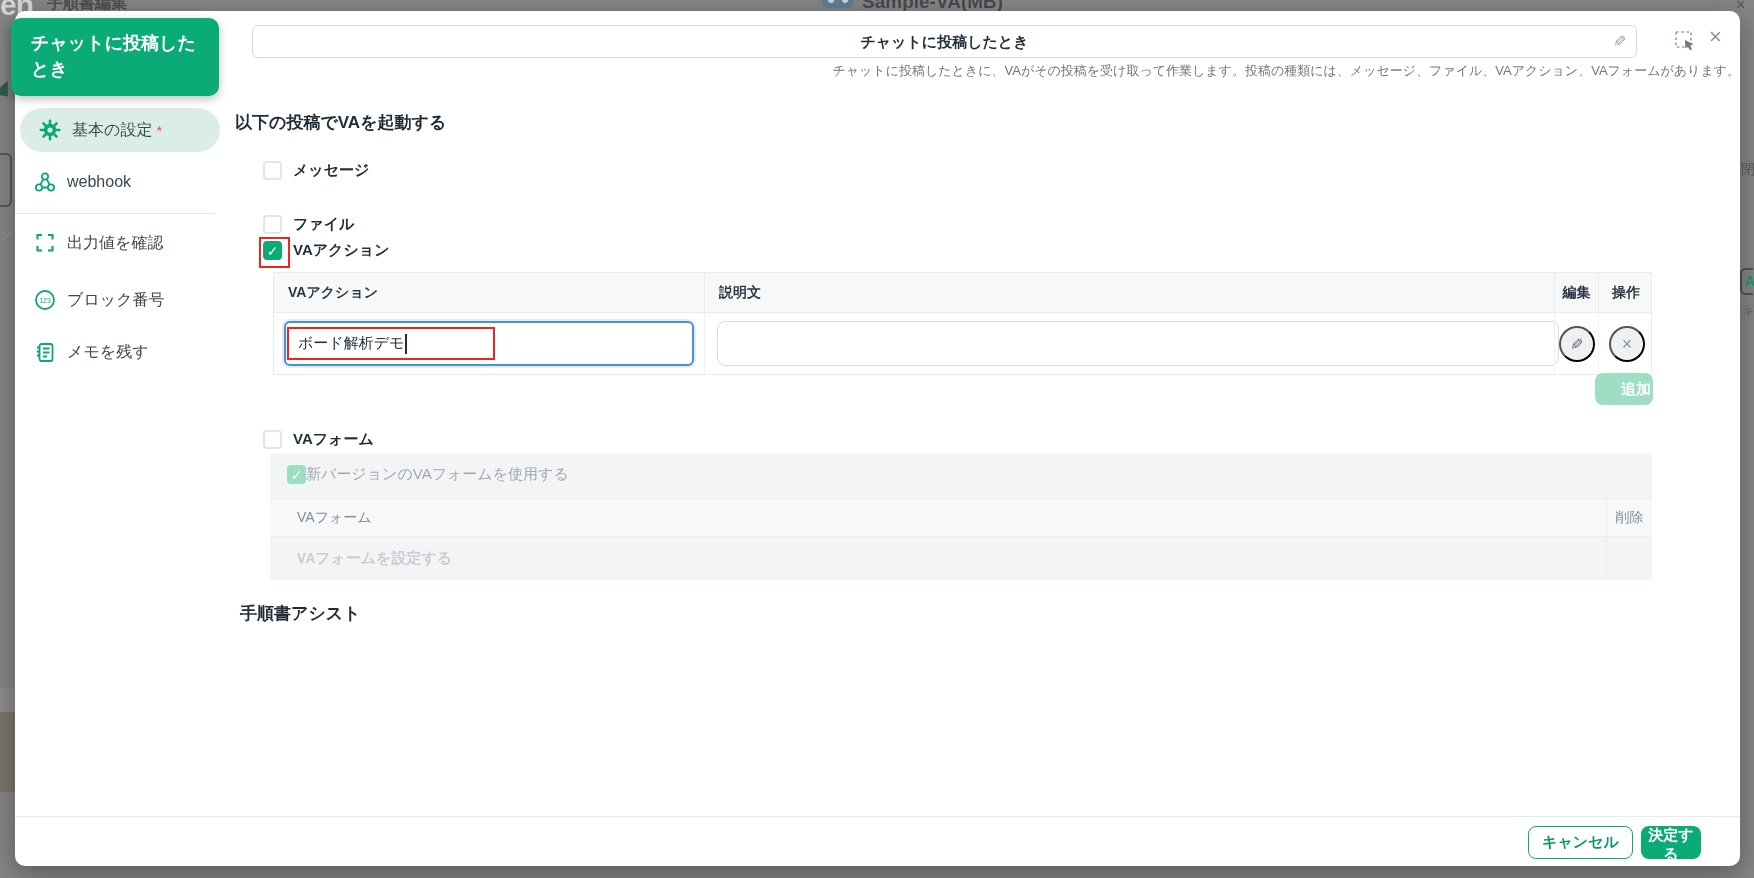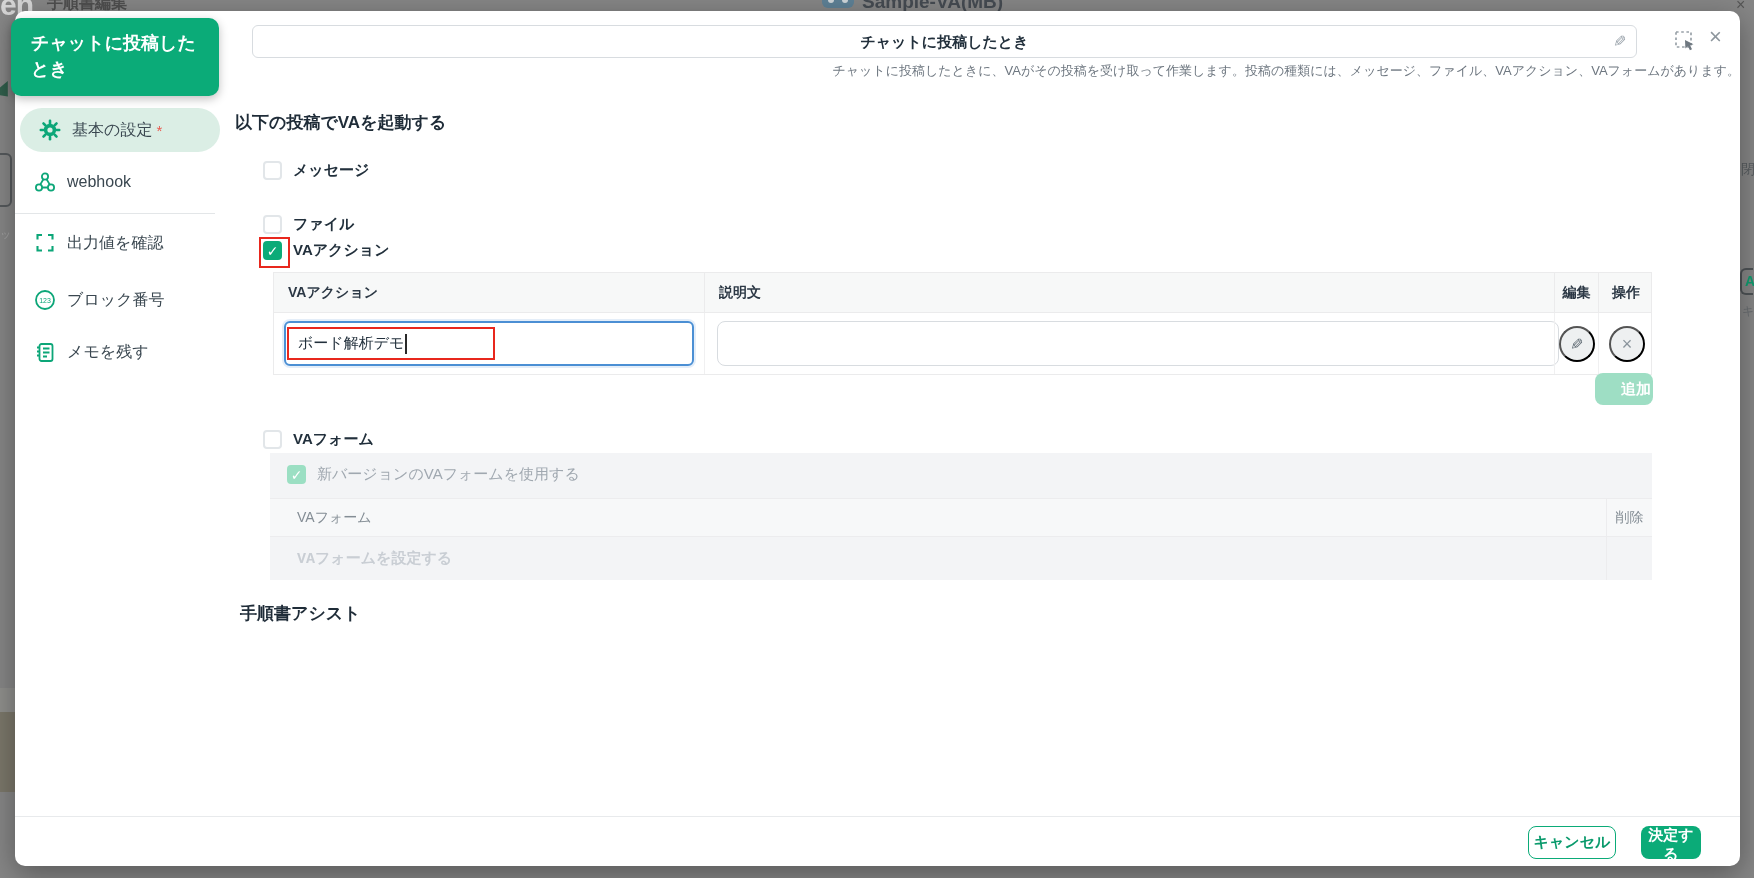--- a/index.html
+++ b/index.html
@@ -84,36 +84,36 @@
   .inp2 { position:absolute; left:12px; top:8px; width:842px; height:45px;
     border:1px solid #d8dce0; border-radius:8px; background:#fff; }
   .circ-btn { position:absolute; top:13px; width:36px; height:36px; border-radius:50%; background:#eef0f1;
     display:flex; align-items:center; justify-content:center; font-size:16px; color:#5f6a73; }
   .add-btn { position:absolute; left:1580px; top:362px; width:58px; height:32px; background:#9edec4;
     color:#fff; font-size:15px; font-weight:bold; border:none; border-radius:8px;padding-left:24px; }
 
   
   .panel { position:absolute; left:255px; top:442px; width:1382px; height:127px; background:#f3f4f6; }
   .panel .cb-row { position:absolute; left:17px; top:12px; display:flex; align-items:center; }
-  .panel .cb-row .lbl { margin-left:11px; font-size:15px; color:#a0a8b0; font-weight:normal; }
+  .panel .cb-row .lbl { font-size:15px; color:#a0a8b0; font-weight:normal; }
   .panel-head { position:absolute; left:0; top:45px; width:100%; height:39px; background:#f7f8f9;
     border-top:1px solid #ececee; border-bottom:1px solid #ececee;
     display:grid; grid-template-columns:1336px 46px; }
   .panel-head > div { line-height:37px; font-size:14px; color:#848d95; padding-left:27px; }
   .panel-head > div.del { border-left:1px solid #ececee; padding-left:0; text-align:center; }
   .panel-set { position:absolute; left:27px; top:96px; font-size:15px; font-weight:bold; color:#c9ced4;font-family:Liberation Mono, monospace; }
   .panel-vline { position:absolute; left:1336px; top:84px; height:43px; border-left:1px solid #ececee; }
 
   
   .detail-pill { margin-left:13px; padding:2px 11px; border:1px solid #e1e5e8; border-radius:12px;
     font-size:13px; color:#a3abb3; font-weight:normal; background:#fff; }
 
   
   .footer { position:absolute; left:0; top:805px; width:100%; height:50px; border-top:1px solid #e8eaec; }
-  .btn-cancel { position:absolute; left:1513px; top:9px; width:88px; height:33px; background:#fff;
+  .btn-cancel { position:absolute; left:1513px; top:9px; width:105px; height:33px; background:#fff;
     border:1px solid #0bab78; border-radius:8px; color:#0a9a6c; font-size:15px; font-weight:bold; }
   .btn-confirm { position:absolute; left:1626px; top:9px; width:60px; height:33px; background:#0bab78;
     border:none; border-radius:8px; color:#fff; font-size:15px; font-weight:bold; }
 </style>
 </head>
 <body>
 
 <div class="bg-frag bg-logo">en</div>
 <div class="bg-frag bg-page-title">手順書編集</div>
 <div class="bg-frag bg-bot">

